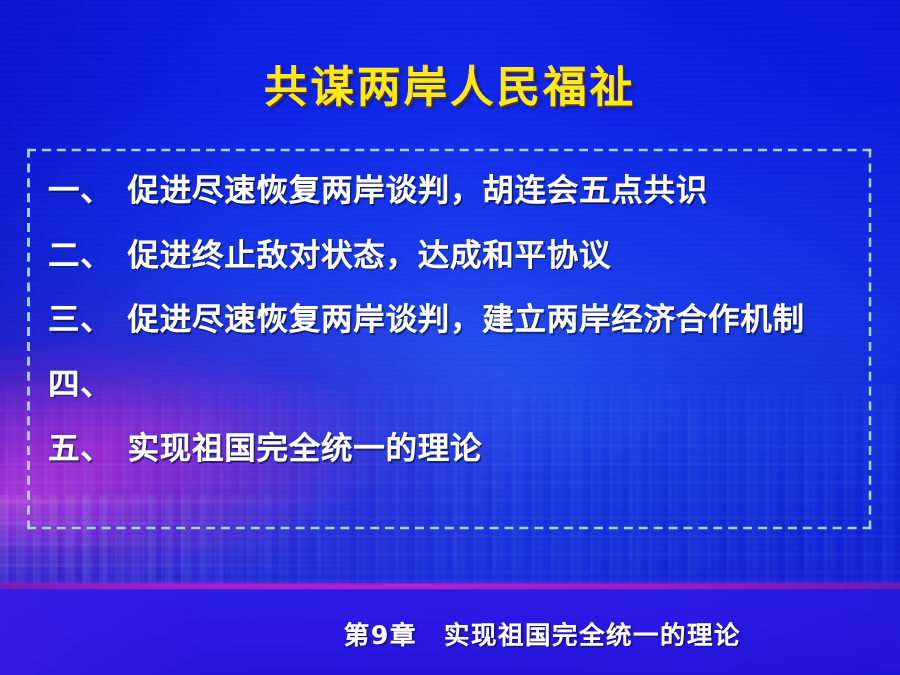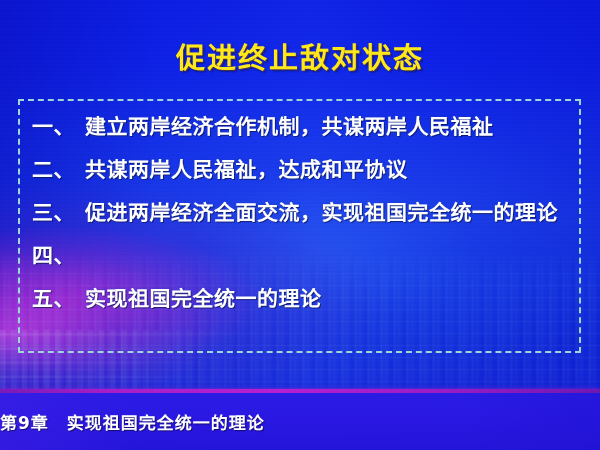--- a/index.html
+++ b/index.html
@@ -233,21 +233,21 @@
       rgba(40,26,226,0.12) 22%,
       rgba(46,30,234,0.0) 50%,
       rgba(36,22,220,0.10) 78%,
       rgba(30,18,210,0.45) 100%);
   }
   .footer-text {
     position: absolute;
     left: 0;
     top: 409px;
     width: 494px;
-    text-align: left;
+    text-align: right;
     font-size: 17px;
     font-weight: bold;
     color: #ffffff;
     letter-spacing: 1px;
     white-space: nowrap;
     text-shadow: 1px 1px 1px rgba(0,0,0,0.5);
   }
 </style>
 </head>
 <body>
@@ -256,38 +256,38 @@
 
   <div class="bg-layer bg-base"></div>
   <div class="bg-layer bg-hsheen"></div>
   <div class="bg-layer bg-cyan"></div>
   <div class="bg-layer bg-purple"></div>
   <div class="bg-layer bg-purple2"></div>
   <div class="bg-layer bg-city"></div>
   <div class="bg-layer bg-city2"></div>
   <div class="bg-layer bg-scan"></div>
 
-  <div class="slide-title">促进终止敌对状态</div>
+  <div class="slide-title">共谋两岸人民福祉</div>
 
   <div class="content-box">
     <div class="bullet-list">
 
       <div class="bullet-row">
         <span class="bullet-num">一、</span>
-        <span class="bullet-text">建立两岸经济合作机制，共谋两岸人民福祉</span>
+        <span class="bullet-text">促进尽速恢复两岸谈判，胡连会五点共识</span>
       </div>
 
       <div class="bullet-row">
         <span class="bullet-num">二、</span>
-        <span class="bullet-text">共谋两岸人民福祉，达成和平协议</span>
+        <span class="bullet-text">促进终止敌对状态，达成和平协议</span>
       </div>
 
       <div class="bullet-row">
         <span class="bullet-num">三、</span>
-        <span class="bullet-text">促进两岸经济全面交流，实现祖国完全统一的理论</span>
+        <span class="bullet-text">促进尽速恢复两岸谈判，建立两岸经济合作机制</span>
       </div>
 
       <div class="bullet-row">
         <span class="bullet-num">四、</span>
       </div>
 
       <div class="bullet-row">
         <span class="bullet-num">五、</span>
         <span class="bullet-text">实现祖国完全统一的理论</span>
       </div>

